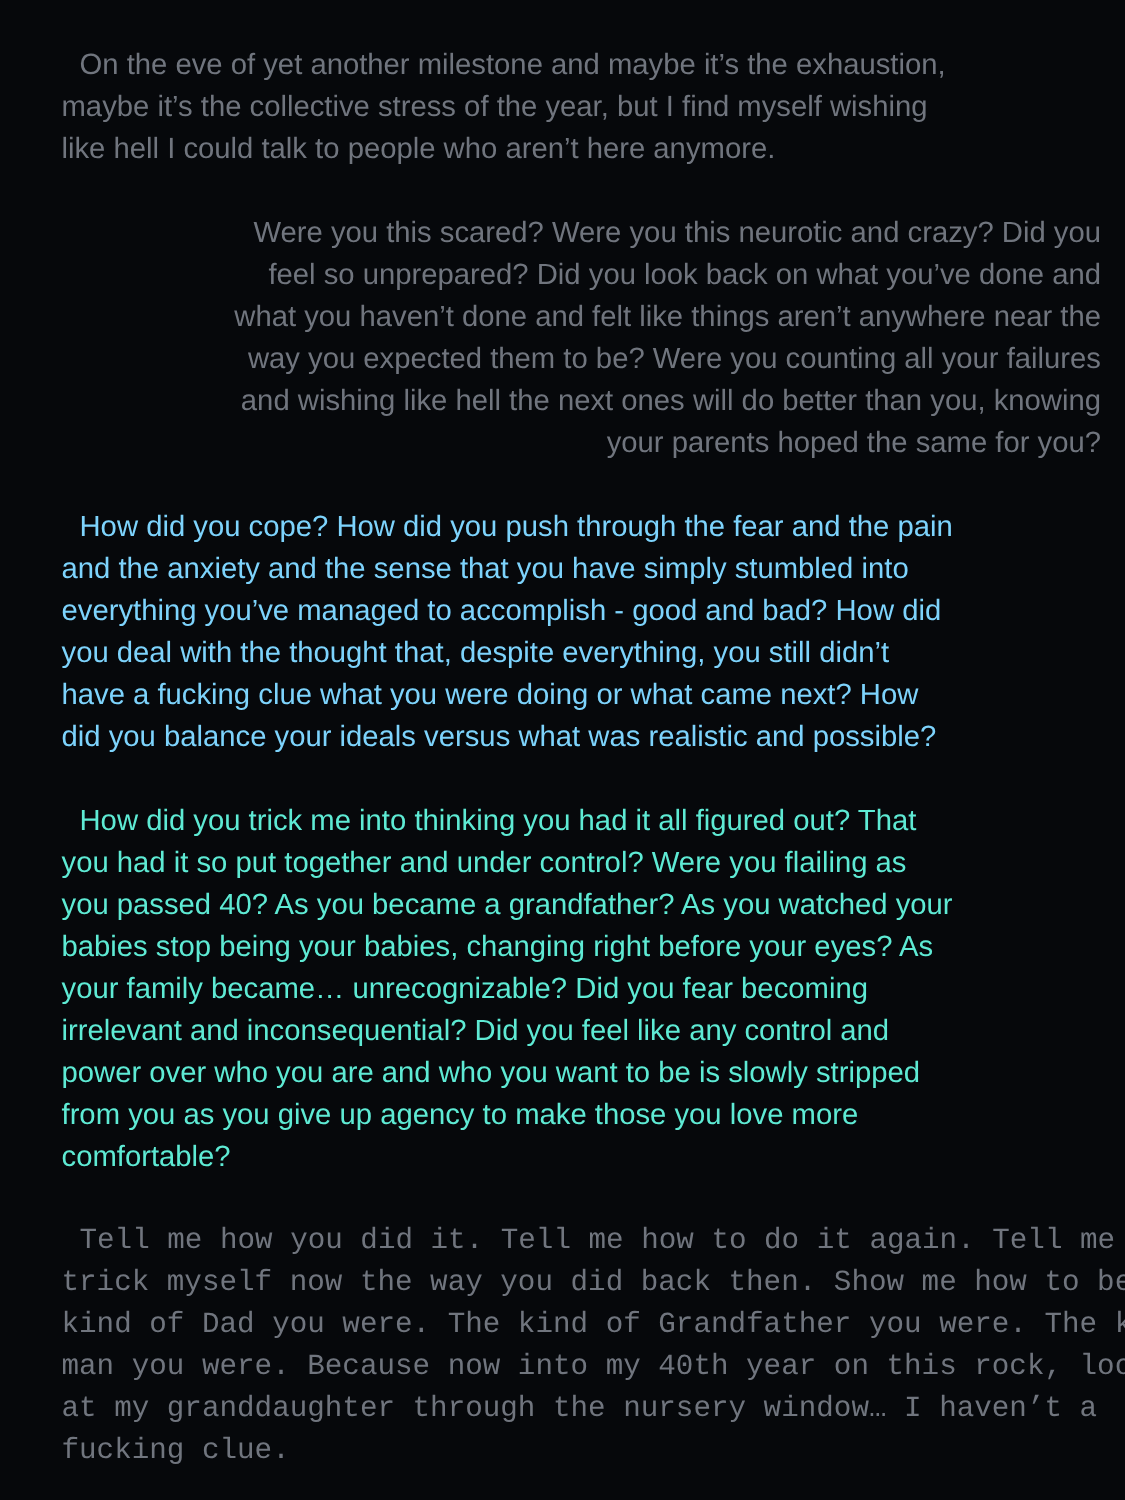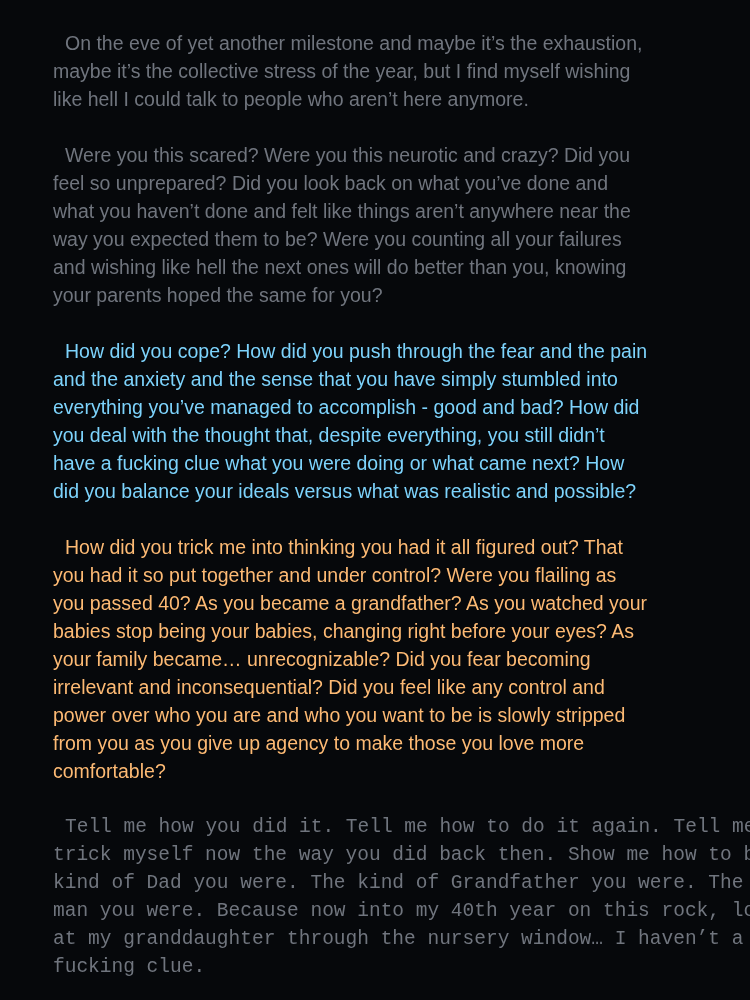--- a/index.html
+++ b/index.html
@@ -9,21 +9,21 @@
   body {
     width: 750px;
     height: 1000px;
     overflow: hidden;
     background: #06080b;
   }
   .page {
     box-sizing: border-box;
     width: 750px;
     height: 1000px;
-    padding: 29px 16px 0 53px;
+    padding: 29px 16px 0 41px;
   }
   .para {
     margin: 0 0 28px 0;
     font-family: "Liberation Sans", sans-serif;
     font-weight: 400;
     font-size: 19.5px;
     line-height: 28px;
     letter-spacing: 0px;
     color: #70757e;
     white-space: pre;      
@@ -31,33 +31,33 @@
   }
 </style>
 </head>
 <body style="background-color: rgb(6, 8, 11);">
 
 <div class="page">
   <div>
       <p class="para" style="color: rgb(112, 117, 126);">On the eve of yet another milestone and maybe it’s the exhaustion,
 maybe it’s the collective stress of the year, but I find myself wishing
 like hell I could talk to people who aren’t here anymore.</p>
-      <p class="para" style="color: rgb(112, 117, 126);">Were you this scared? Were you this neurotic and crazy? Did you
+      <p class="para" style="color: rgb(112, 117, 126); text-align: right;">Were you this scared? Were you this neurotic and crazy? Did you
 feel so unprepared? Did you look back on what you’ve done and
 what you haven’t done and felt like things aren’t anywhere near the
 way you expected them to be? Were you counting all your failures
 and wishing like hell the next ones will do better than you, knowing
 your parents hoped the same for you?</p>
       <p class="para" style="color: #7dd3fc;">How did you cope? How did you push through the fear and the pain
 and the anxiety and the sense that you have simply stumbled into
 everything you’ve managed to accomplish - good and bad? How did
 you deal with the thought that, despite everything, you still didn’t
 have a fucking clue what you were doing or what came next? How
 did you balance your ideals versus what was realistic and possible?</p>
-      <p class="para" style="color: #fdba74;">How did you trick me into thinking you had it all figured out? That
+      <p class="para" style="color: #5eead4;">How did you trick me into thinking you had it all figured out? That
 you had it so put together and under control? Were you flailing as
 you passed 40? As you became a grandfather? As you watched your
 babies stop being your babies, changing right before your eyes? As
 your family became… unrecognizable? Did you fear becoming
 irrelevant and inconsequential? Did you feel like any control and
 power over who you are and who you want to be is slowly stripped
 from you as you give up agency to make those you love more
 comfortable?</p>
       <p class="para" style="color: rgb(112, 117, 126); font-family: Liberation Mono, monospace;">Tell me how you did it. Tell me how to do it again. Tell me how to
 trick myself now the way you did back then. Show me how to be the

